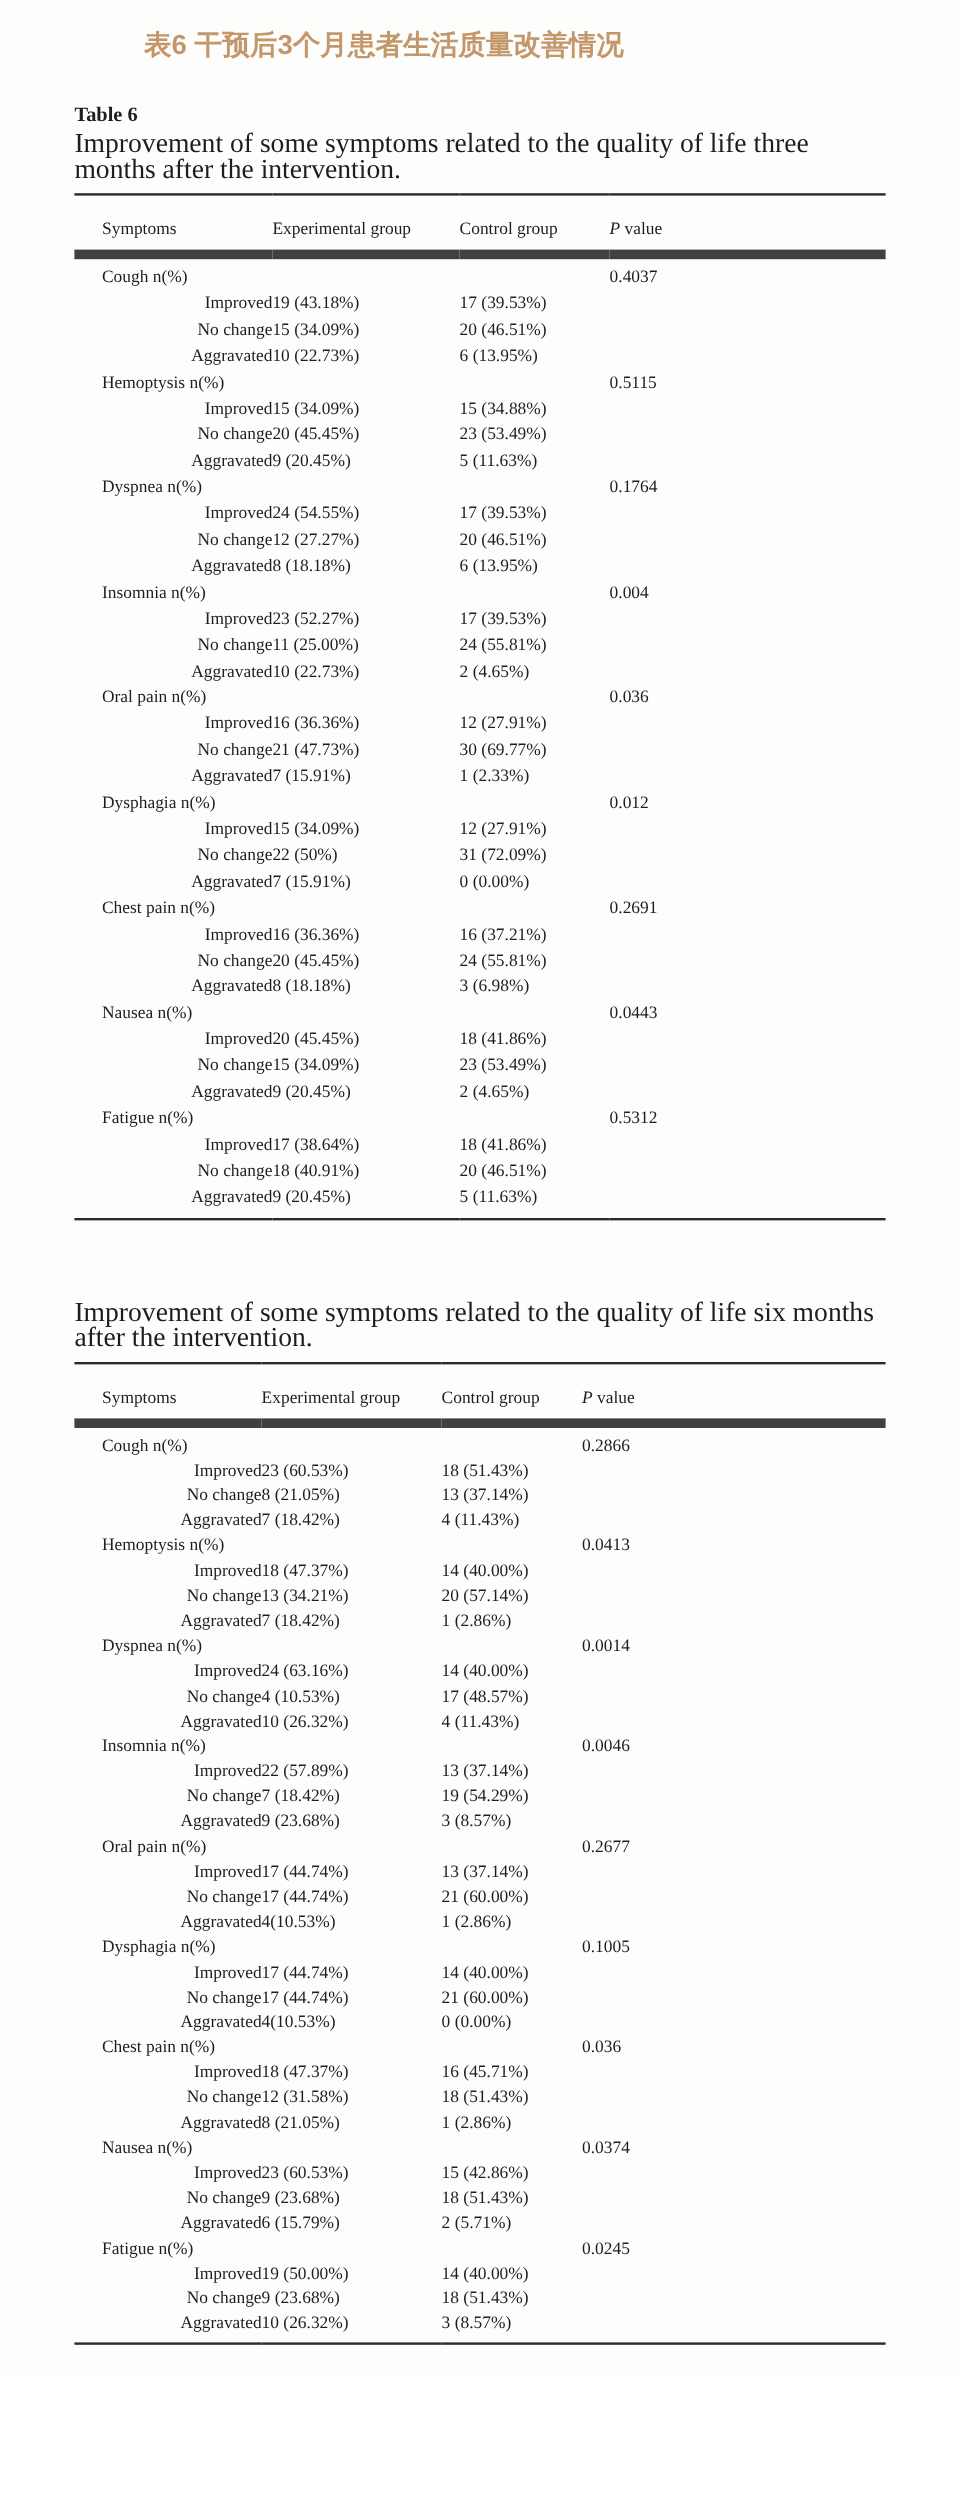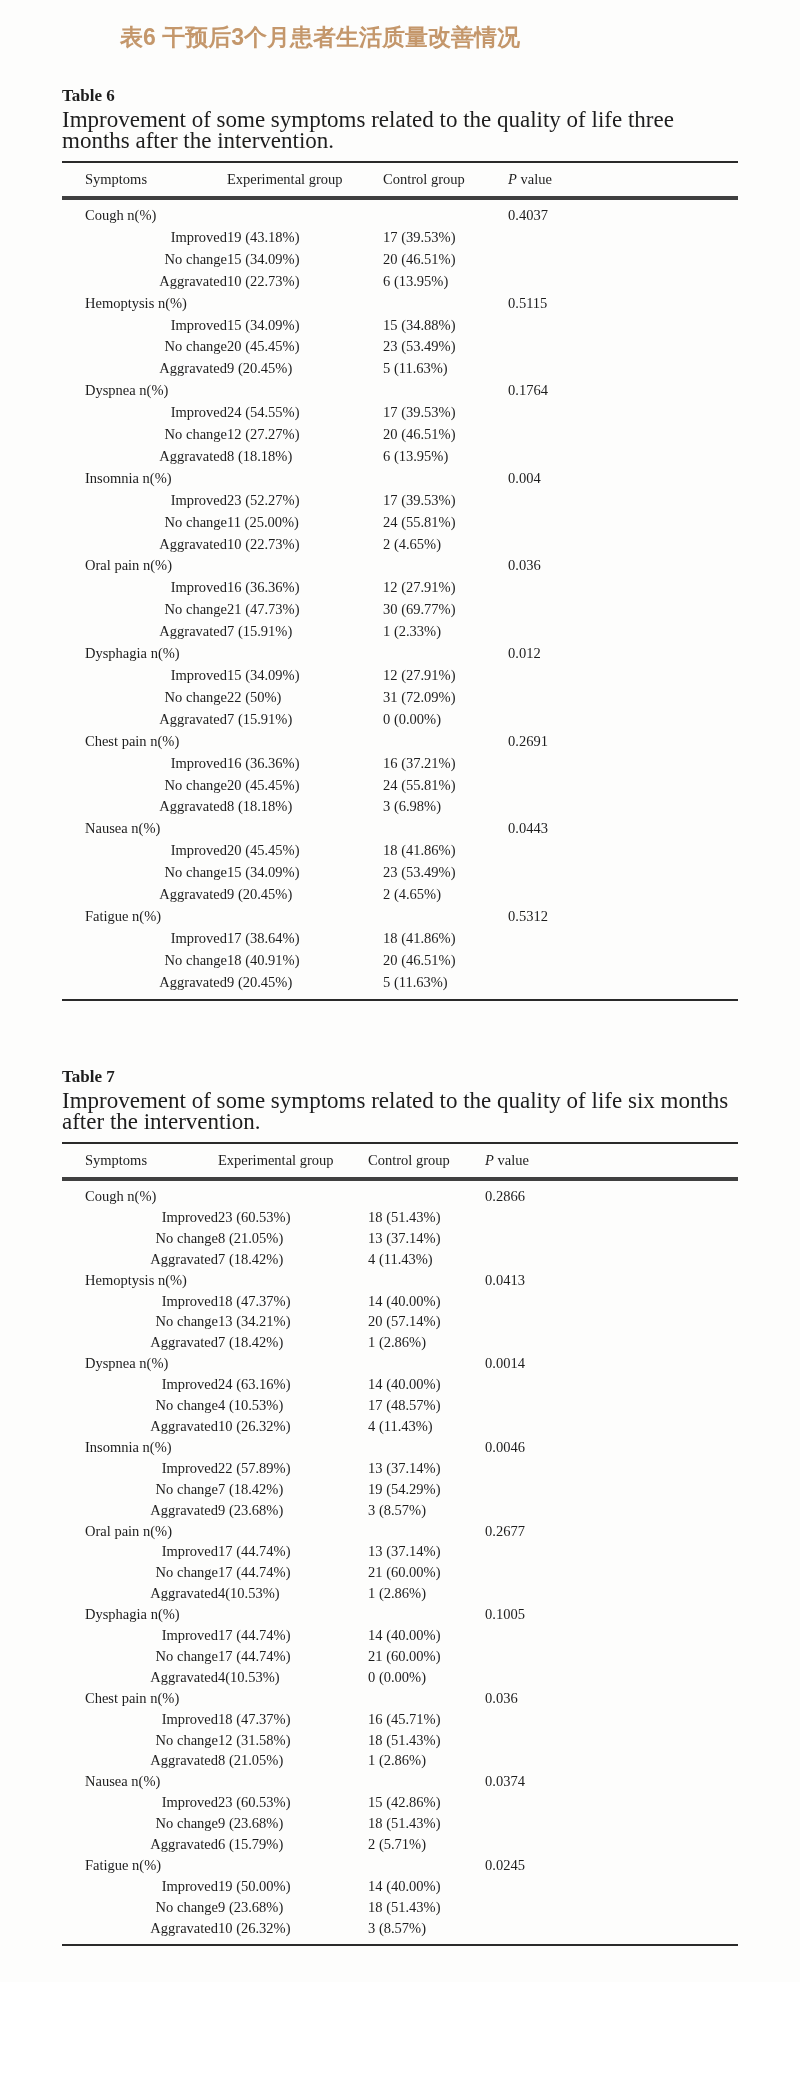--- a/index.html
+++ b/index.html
@@ -43,22 +43,22 @@
     width: 676px;
     border-collapse: collapse;
     border-top: 2px solid #2a2a2a;
     border-bottom: 2px solid #2a2a2a;
     table-layout: fixed;
   }
   table.data-table thead th {
     text-align: left;
     font-weight: normal;
     font-size: 14.5px;
-    padding: 8px 0 8px 0;
-    border-bottom: 4px solid #404040;
+    padding: 20px 0 8px 0;
+    border-bottom: 8px solid #404040;
     white-space: nowrap;
   }
   table.data-table td {
     font-size: 14.5px;
     padding: 0;
     white-space: nowrap;
     vertical-align: middle;
   }
   table.t6 td { height: 21.9px; line-height: 21.9px; }
   table.t7 td { height: 20.9px; line-height: 20.9px; }
@@ -316,21 +316,20 @@
             <td>9 (20.45%)</td>
             <td>5 (11.63%)</td>
             <td></td>
           </tr>
         </tbody>
     </table>
   </section>
 
 
   <section class="table-block block-t7">
-    <p class="table-label">Table 7</p>
     <p class="table-caption">Improvement of some symptoms related to the quality of life six months after the intervention.</p>
     <table class="data-table t7">
       <thead>
         <tr>
             <th>Symptoms</th>
             <th>Experimental group</th>
             <th>Control group</th>
             <th><i>P</i> value</th>
           </tr>
       </thead>

